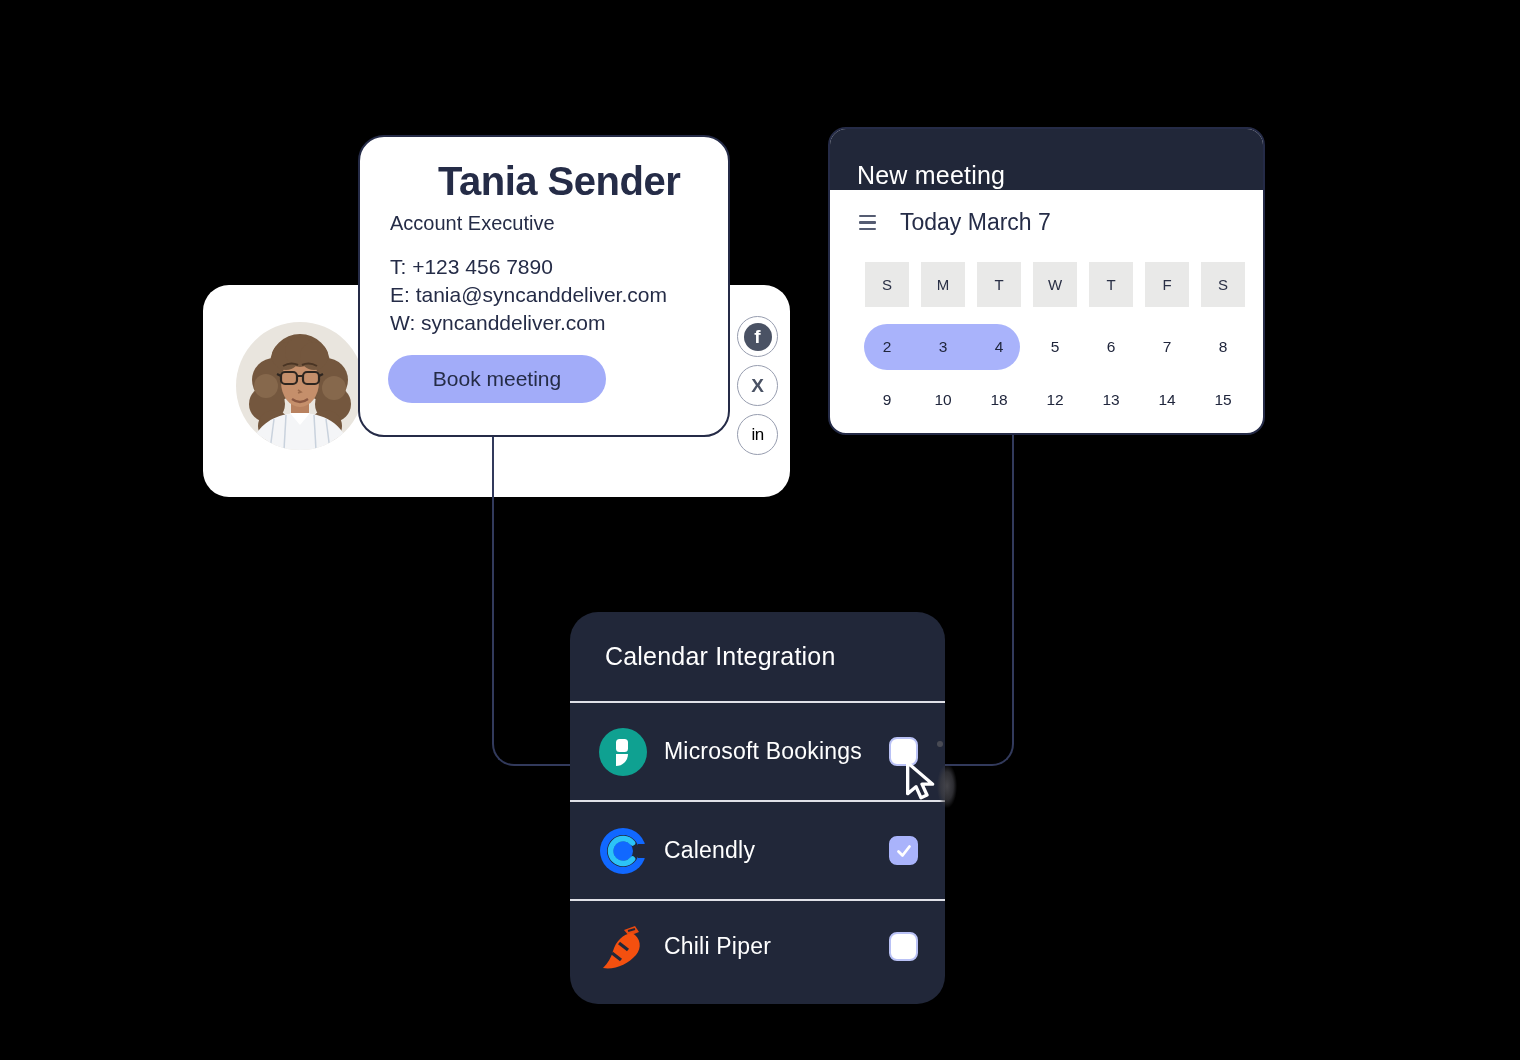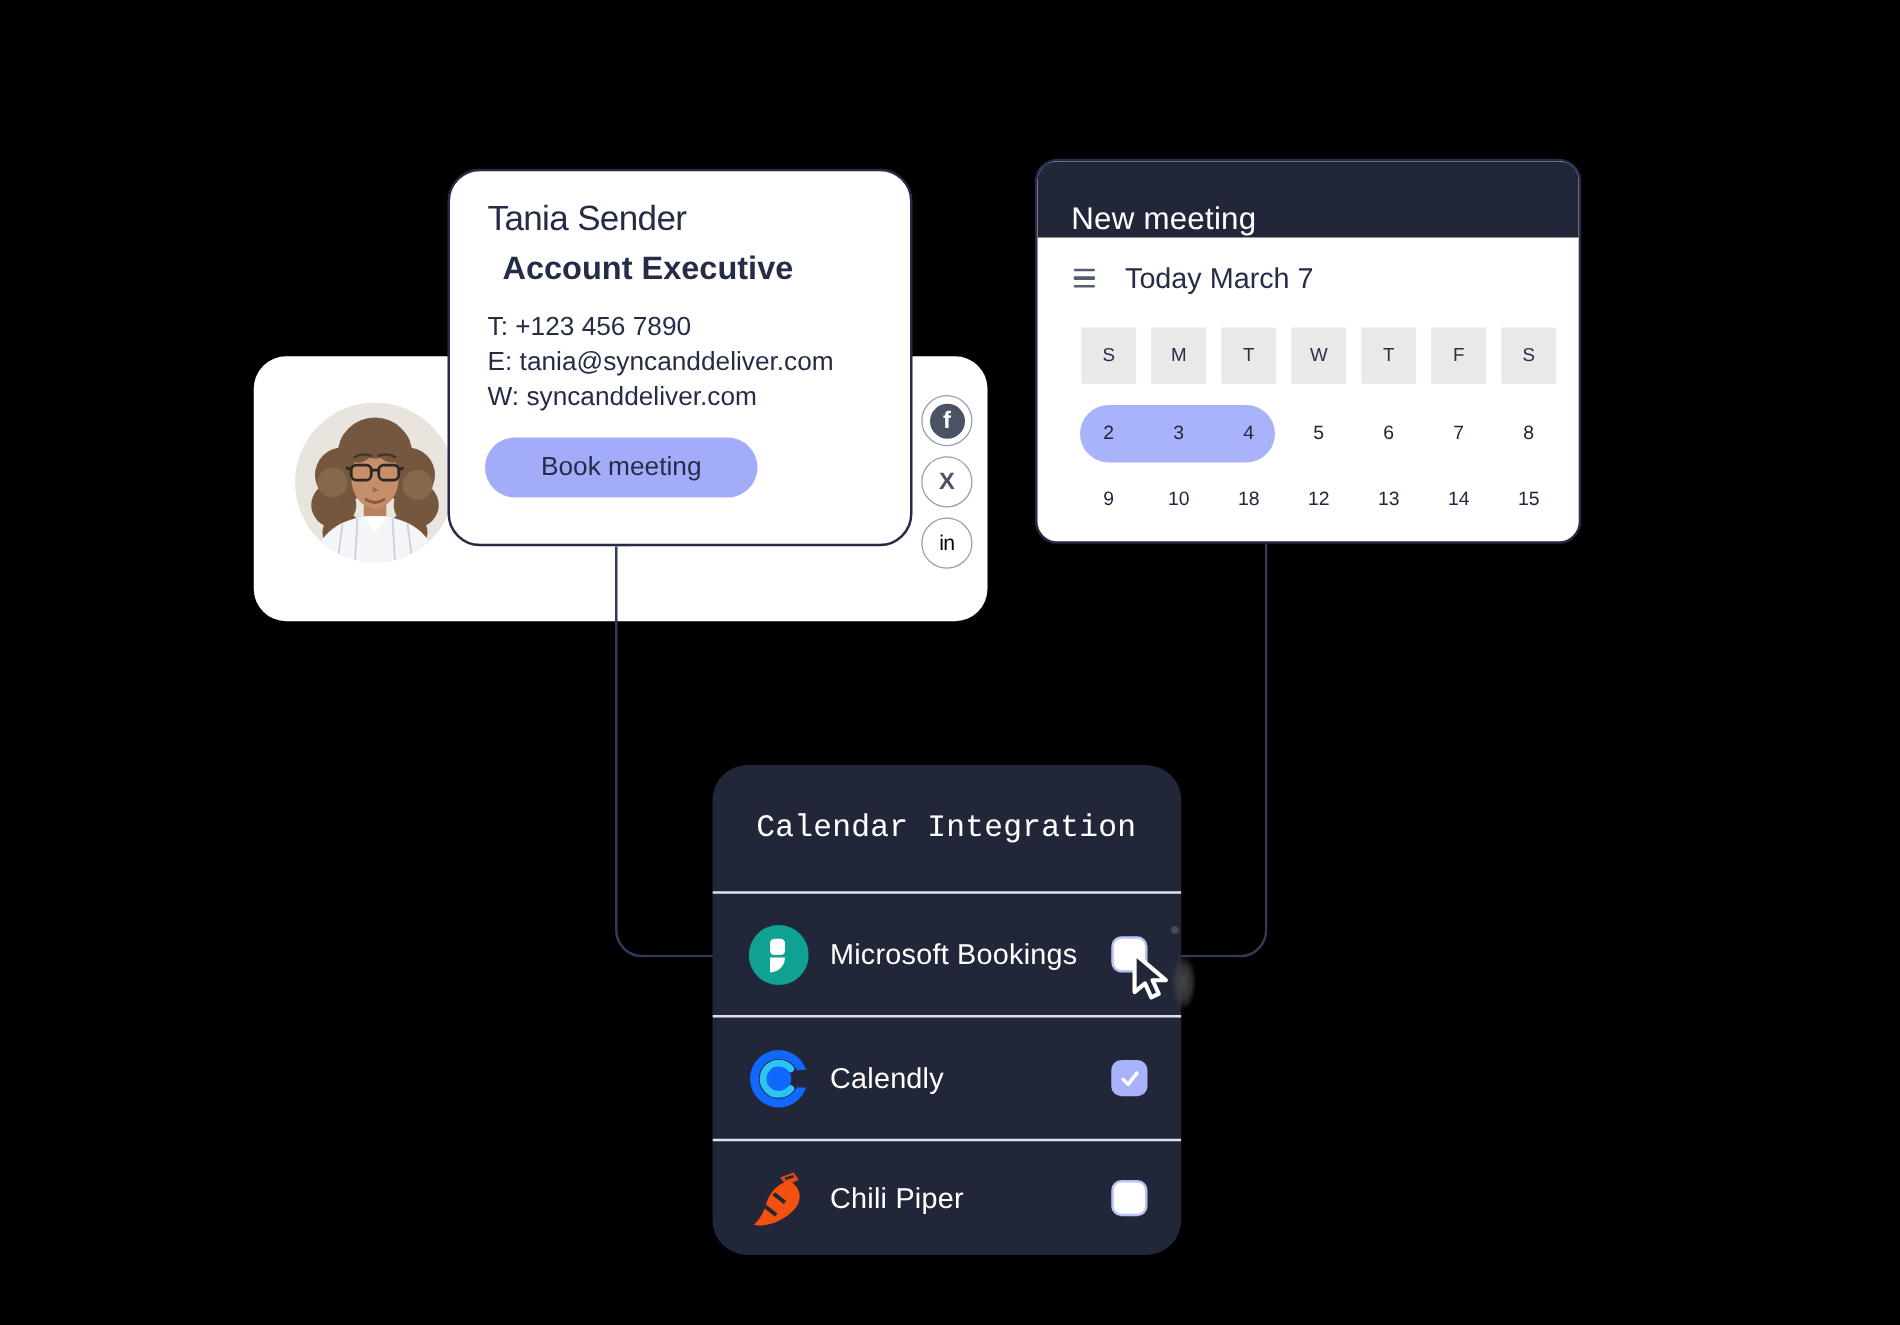--- a/index.html
+++ b/index.html
@@ -13,22 +13,22 @@
   .profile-card{left:203px;top:285px;width:587px;height:212px;z-index:1;}
   .avatar-wrap{position:absolute;left:33px;top:37px;width:128px;height:128px;border-radius:50%;overflow:hidden;}
   .social-col{position:absolute;left:534px;top:31px;display:flex;flex-direction:column;gap:8px;}
   .social-circle{width:41px;height:41px;border-radius:50%;border:1.5px solid #979daf;display:flex;align-items:center;justify-content:center;box-sizing:border-box;background:#fff;}
   .fb-disc{width:28px;height:28px;border-radius:50%;background:#4a5264;color:#fff;display:flex;align-items:center;justify-content:center;font-weight:bold;font-size:19px;line-height:1;}
   .x-glyph{font-weight:700;font-size:19px;color:#4a5264;}
   .in-glyph{font-weight:400;font-size:17px;color:#000000;letter-spacing:-.5px;}
 
   
   .signature-card{left:358px;top:135px;width:372px;height:302px;border:2px solid #252b47;box-sizing:border-box;z-index:3;padding:16px 30px 0 30px;}
-  .sig-name{font-size:28px;font-weight:400;letter-spacing:-.5px;margin-top:6px;}
-  .sig-role{font-size:26px;font-weight:700;margin-top:8px;margin-left:12px;}
+  .sig-name{font-size:40px;font-weight:700;letter-spacing:-.5px;margin-top:6px;margin-left:48px;}
+  .sig-role{font-size:20px;font-weight:400;margin-top:8px;}
   .sig-contacts{margin-top:18px;font-size:21px;line-height:28px;font-weight:400;}
   .book-btn{margin-top:18px;margin-left:-2px;width:218px;height:48px;border:none;border-radius:26px;background:#a2acf9;color:#252c47;font-family:inherit;font-size:21px;font-weight:500;cursor:pointer;display:flex;align-items:center;justify-content:center;text-align:center;}
 
   
   .meeting-card{left:828px;top:127px;width:437px;height:308px;border-radius:18px;border:2px solid #252b47;box-sizing:border-box;overflow:hidden;z-index:3;}
   .meeting-header{height:61px;background:#212739;display:flex;align-items:flex-end;padding-left:27px;color:#fff;font-size:25px;font-weight:500;letter-spacing:.2px;}
   .meeting-toolbar{display:flex;align-items:center;gap:24px;padding:19px 0 0 29px;}
   .hamburger{display:flex;flex-direction:column;gap:4px;width:17px;}
   .hamburger span{height:2.5px;background:#555c72;border-radius:1px;}
   .toolbar-label{font-size:23px;font-weight:500;color:#252c47;}
@@ -41,21 +41,21 @@
   .date-row2 .date-cell{height:36px;}
   .date-cell{width:44px;display:flex;align-items:center;justify-content:center;font-size:15.5px;color:#20263c;position:relative;z-index:1;}
 
   
   .connector{position:absolute;pointer-events:none;}
   .connector-left{left:492px;top:437px;width:79px;height:327px;border-left:2px solid #323a5c;border-bottom:2px solid #323a5c;border-bottom-left-radius:22px;z-index:2;}
   .connector-right{left:944px;top:435px;width:68px;height:329px;border-right:2px solid #323a5c;border-bottom:2px solid #323a5c;border-bottom-right-radius:22px;z-index:2;}
 
   
   .integration-card{left:570px;top:612px;width:375px;height:392px;border-radius:28px;background:#212739;z-index:3;overflow:hidden;color:#fff;}
-  .integration-title{height:103px;display:flex;align-items:center;padding-left:35px;font-size:25px;font-weight:500;letter-spacing:.2px;border-bottom:2px solid #e0e1e8;box-sizing:border-box;font-family:Liberation Mono, monospace;}
+  .integration-title{height:91px;display:flex;align-items:center;padding-left:35px;font-size:25px;font-weight:500;letter-spacing:.2px;border-bottom:2px solid #e0e1e8;box-sizing:border-box;}
   .integration-row{height:99px;display:flex;align-items:center;padding:0 27px 0 29px;box-sizing:border-box;border-bottom:2px solid #e0e1e8;}
   .integration-row:last-child{height:90px;border-bottom:none;}
   .row-logo{width:48px;height:48px;flex:0 0 48px;display:flex;align-items:center;justify-content:center;}
   .row-label{margin-left:17px;font-size:23px;font-weight:400;letter-spacing:.2px;}
   .checkbox{margin-left:auto;width:29px;height:29px;border-radius:8px;background:#fff;border:2px solid #b9c1f5;box-sizing:border-box;display:flex;align-items:center;justify-content:center;}
   .checkbox svg{display:none;}
   .checkbox[data-checked="true"]{background:#a9b3fb;border-color:#a9b3fb;}
   .checkbox[data-checked="true"] svg{display:block;}
 
   

